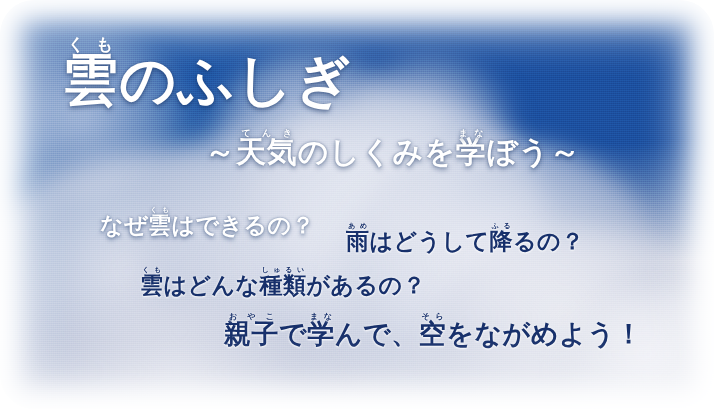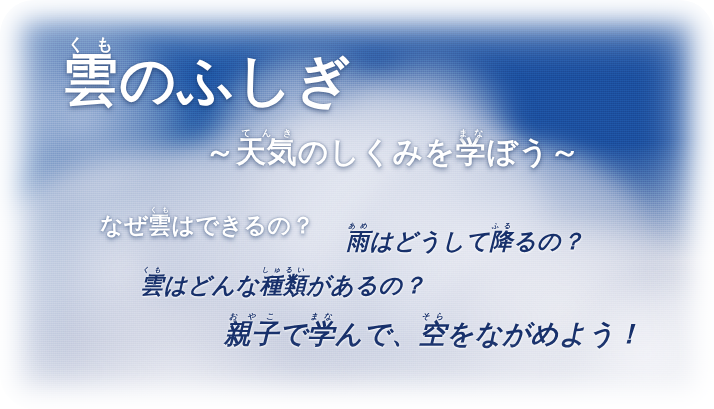--- a/index.html
+++ b/index.html
@@ -83,21 +83,20 @@
 
   .q-white{
     color:#ffffff;
     text-shadow:0 2px 4px rgba(30,60,110,.55), 0 0 2px rgba(30,60,110,.5);
   }
   .q-white rt{color:#ffffff;}
 
   .q-navy{
     color:#17306b;
     text-shadow:0 1px 2px rgba(255,255,255,.85), 0 0 3px rgba(255,255,255,.7);
-    font-style:italic;
   }
   .q-navy rt{color:#17306b;}
 
   .q1{left:100px; top:196px; font-size:23px;margin-top:10px;}
   .q2{left:346px; top:222px; font-size:23px;}
   .q3{left:140px; top:266px; font-size:23px;}
   .q4{left:224px; top:312px; font-size:27px;}
 </style>
 </head>
 <body>

